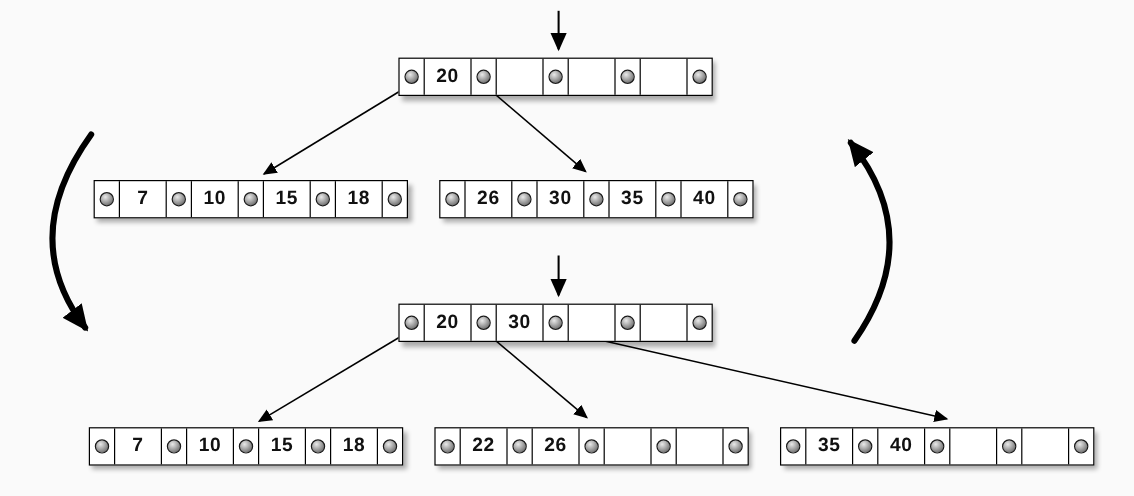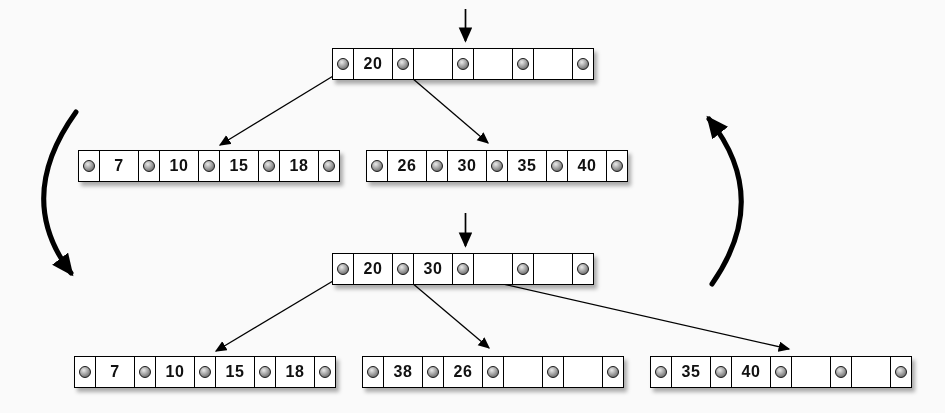--- a/index.html
+++ b/index.html
@@ -188,21 +188,21 @@
       </div>
       <div class="cell key">18</div>
       <div class="cell ptr">
         <span class="dot"></span>
       </div>
     </div>
   <div class="node" style="left:362px; top:356px;">
       <div class="cell ptr">
         <span class="dot"></span>
       </div>
-      <div class="cell key">38</div>
+      <div class="cell key">22</div>
       <div class="cell ptr">
         <span class="dot"></span>
       </div>
       <div class="cell key">26</div>
       <div class="cell ptr">
         <span class="dot"></span>
       </div>
       <div class="cell key"></div>
       <div class="cell ptr">
         <span class="dot"></span>

